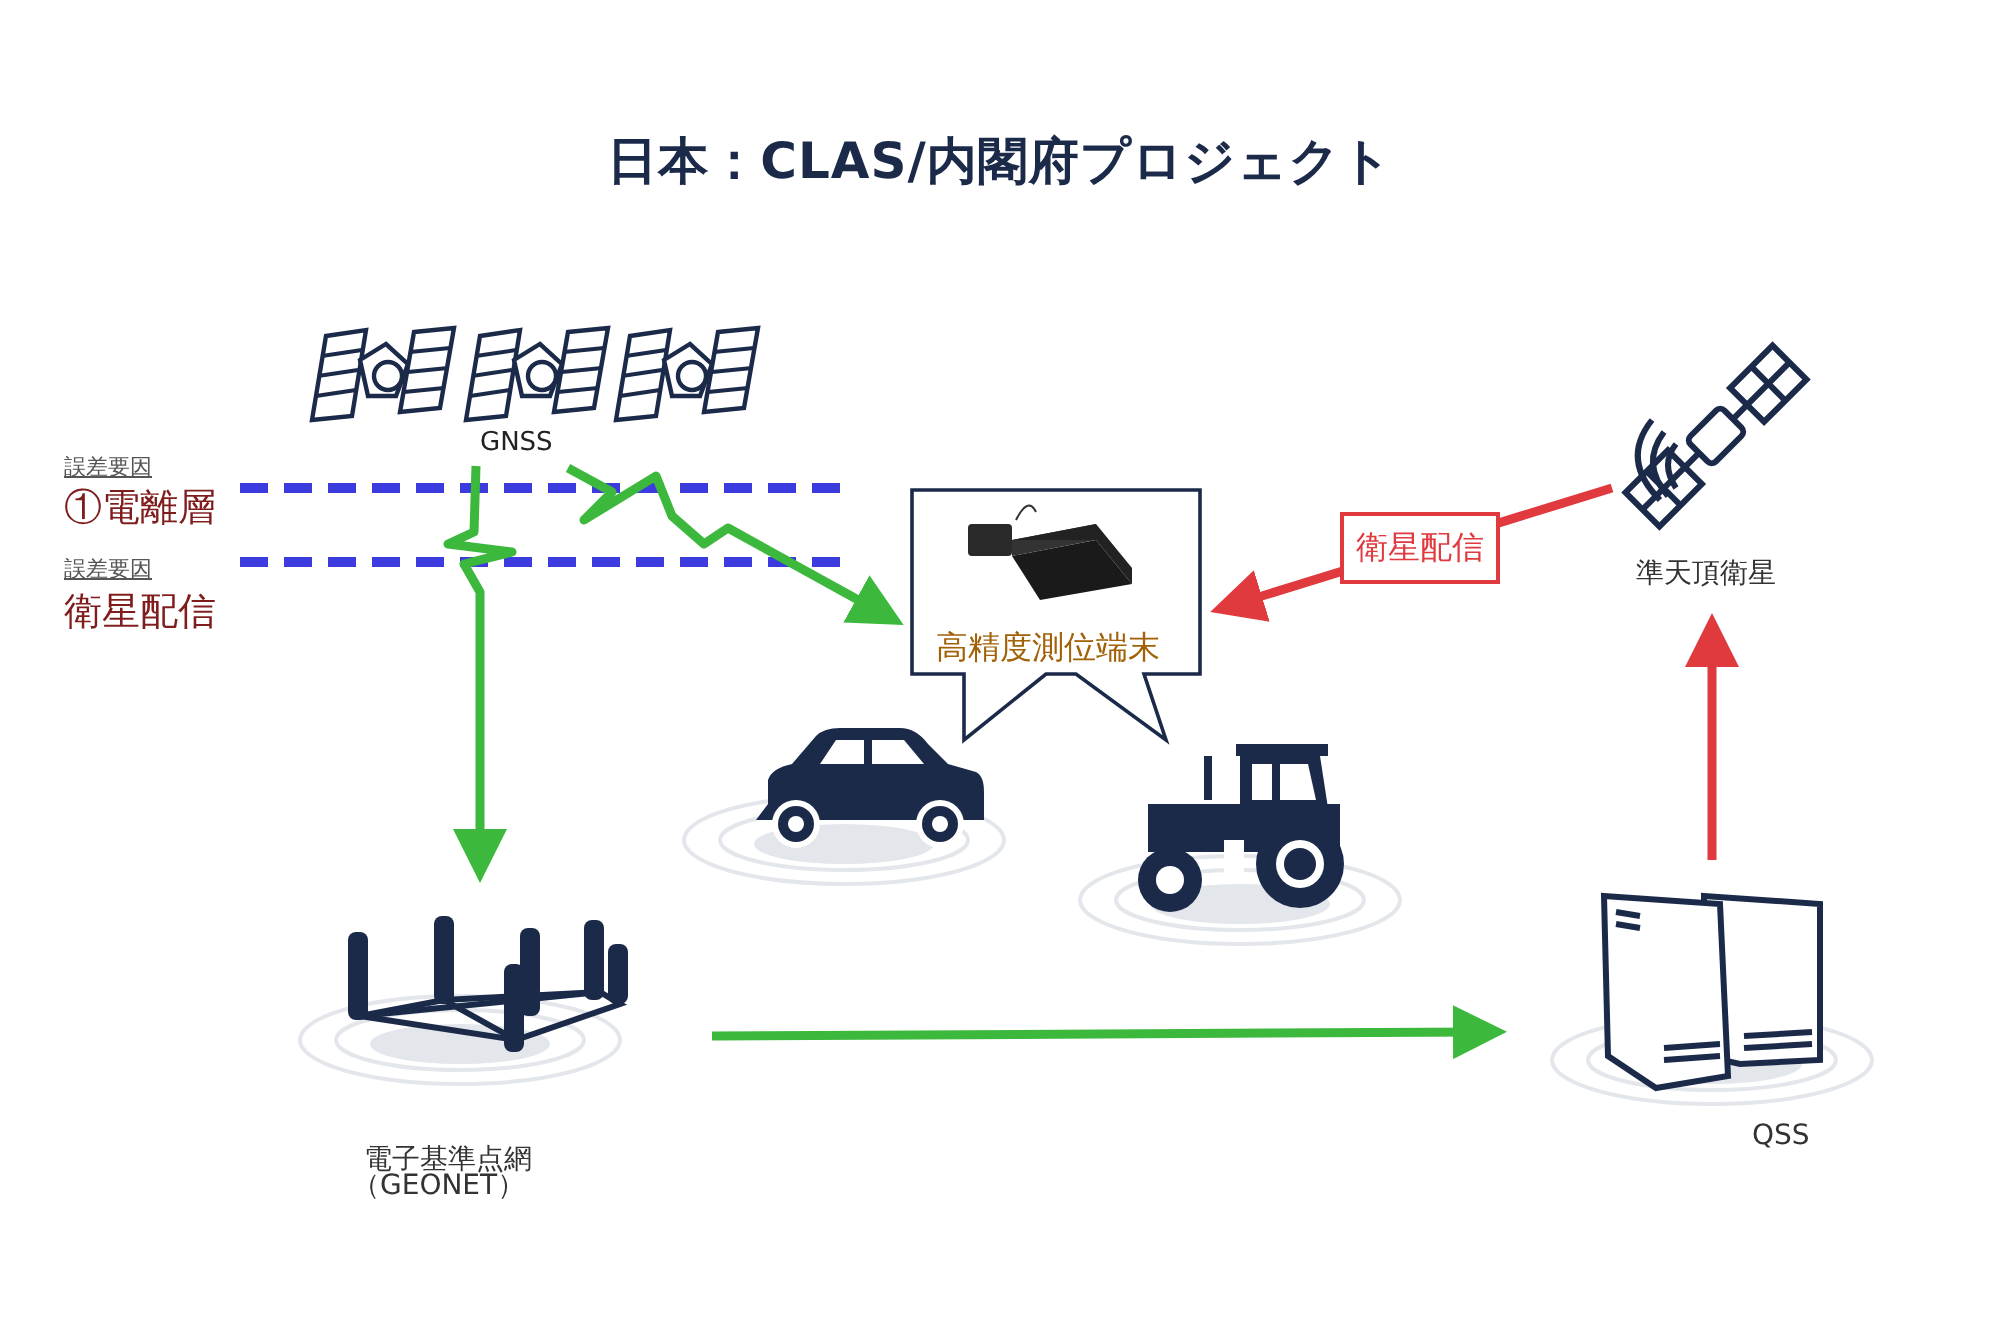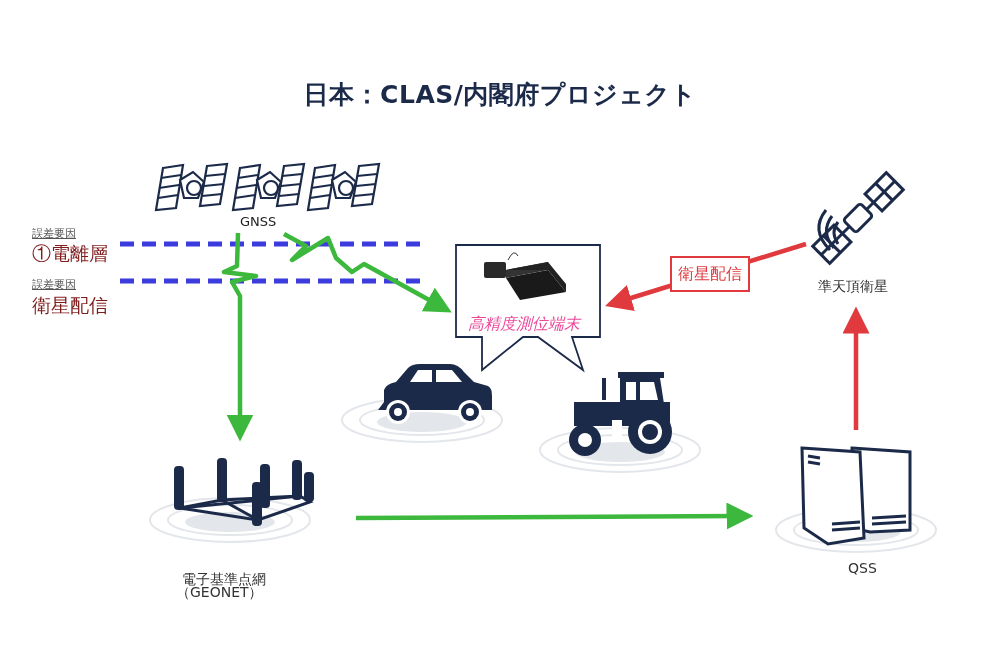--- a/index.html
+++ b/index.html
@@ -1,25 +1,25 @@
 <!DOCTYPE html>
 <html><head>
 <meta charset="utf-8">
 <style>
   html, body { margin:0; padding:0; background:#ffffff; }
   body { width:1000px; height:667px; position:relative; overflow:hidden;
          font-family:"DejaVu Sans","Liberation Sans",sans-serif; color:#333; }
   .abs { position:absolute; }
-  #title { left:0; width:1000px; top:78px; text-align:center; font-size:25px;
+  #title { left:0; width:1000px; top:64px; text-align:center; font-size:25px;
            font-weight:bold; color:#1c2a4a; letter-spacing:0.5px; }
   .lbl { font-size:14px; color:#333; white-space:nowrap; }
   .small { font-size:11px; color:#555; text-decoration:underline; }
   .big { font-size:19px; color:#7f1d1d;font-family:Liberation Mono, monospace; }
   svg#canvas { position:absolute; left:0; top:0; }
-  #callout-label { font-size:16px; color:#ec4899;font-style:italic; }
+  #callout-label { font-size:16px; color:#a16207; }
   #red-box { left:670px; top:256px; width:80px; height:36px; border:2px solid #e0393e;
              background:#fff; box-sizing:border-box; text-align:center; line-height:32px;
              color:#e0393e; font-size:16px; }
 </style>
 </head>
 <body>
 
 <svg id="canvas" width="1000" height="667" viewBox="0 0 1000 667">
   <defs>
     <marker id="ah-green" markerWidth="6" markerHeight="6" refX="3" refY="3" orient="auto">
@@ -173,13 +173,13 @@
 
 <div class="abs" id="callout-label" style="left:468px;top:314px;">高精度測位端末</div>
 
 <div id="red-box" class="abs">衛星配信</div>
 
 <div class="abs lbl" style="left:818px;top:278px;">準天頂衛星</div>
 
 <div class="abs lbl" style="left:182px;top:546px;margin-top:25px;">電子基準点網</div>
 <div class="abs lbl" style="left:176px;top:584px;">（GEONET）</div>
 
-<div class="abs lbl" style="left:848px;top:560px;text-align:center;">QSS</div>
+<div class="abs lbl" style="left:876px;top:560px;text-align:center;">QSS</div>
 
 </body></html>

